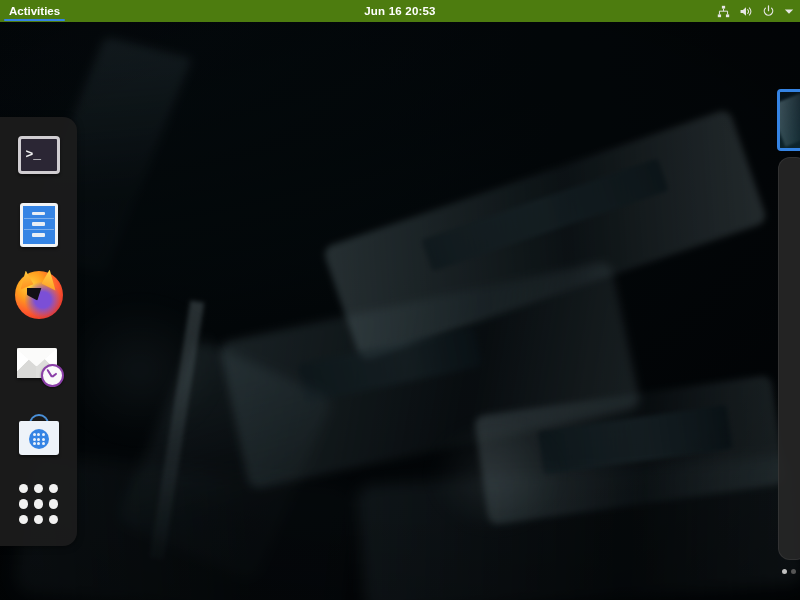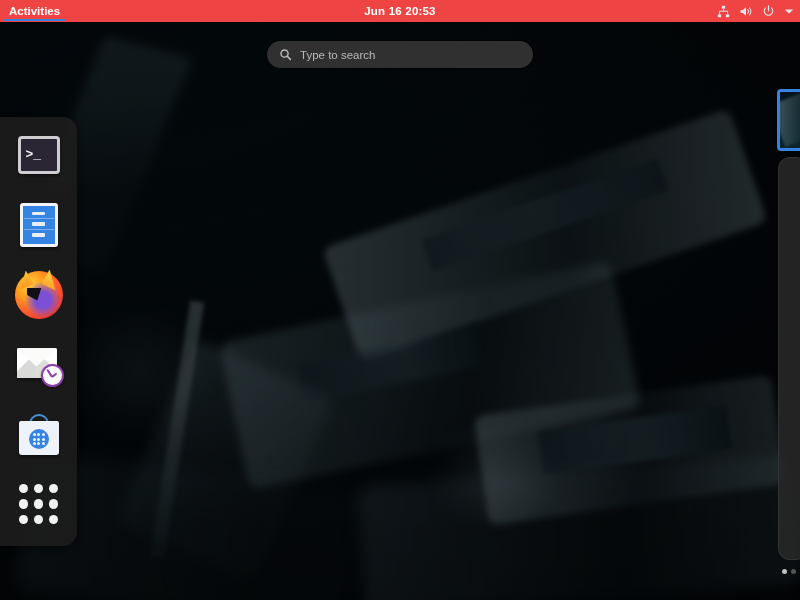--- a/index.html
+++ b/index.html
@@ -101,21 +101,21 @@
   }
   .vignette {
     position:absolute; inset:0;
     background:radial-gradient(120% 100% at 50% 45%, rgba(0,0,0,0) 40%, rgba(0,0,0,0.45) 100%);
     pointer-events:none;
   }
 
   
   #topbar {
     position:absolute; left:0; top:0; width:800px; height:22px;
-    background:#ef4444; display:flex; align-items:flex-end;
+    background:#4d7c0f; display:flex; align-items:flex-end;
     z-index:40; color:#fff; font-size:11px;
   }
   .activities {
     position:relative; height:22px; padding:0 10px 0 9px;
     display:flex; align-items:center;
     font-weight:bold; font-size:11.5px; color:#ffffff;
     cursor:pointer;
   }
   .activities .underline {
     position:absolute; left:4px; right:5px; bottom:1px; height:2px;
@@ -339,27 +339,20 @@
   <div id="ws-thumb">
     <div class="mini"></div>
   </div>
 
   <div id="side-panel"></div>
   <div id="page-indicator">
     <i class="on"></i>
     <i></i>
   </div>
 
-  <div id="search-entry">
-    <svg class="mag" width="13" height="13" viewBox="0 0 16 16">
-      <circle cx="6.8" cy="6.8" r="4.4" fill="none" stroke="#d6d6d6" stroke-width="1.7"></circle>
-      <line x1="10.2" y1="10.2" x2="14" y2="14" stroke="#d6d6d6" stroke-width="1.9" stroke-linecap="round"></line>
-    </svg>
-    <span class="ph">Type to search</span>
-  </div>
 
   <div id="dash">
 
     <div class="dash-item">
       <div class="ic-term">
         <span class="prompt">&gt;_</span>
       </div>
     </div>
 
     <div class="dash-item">

